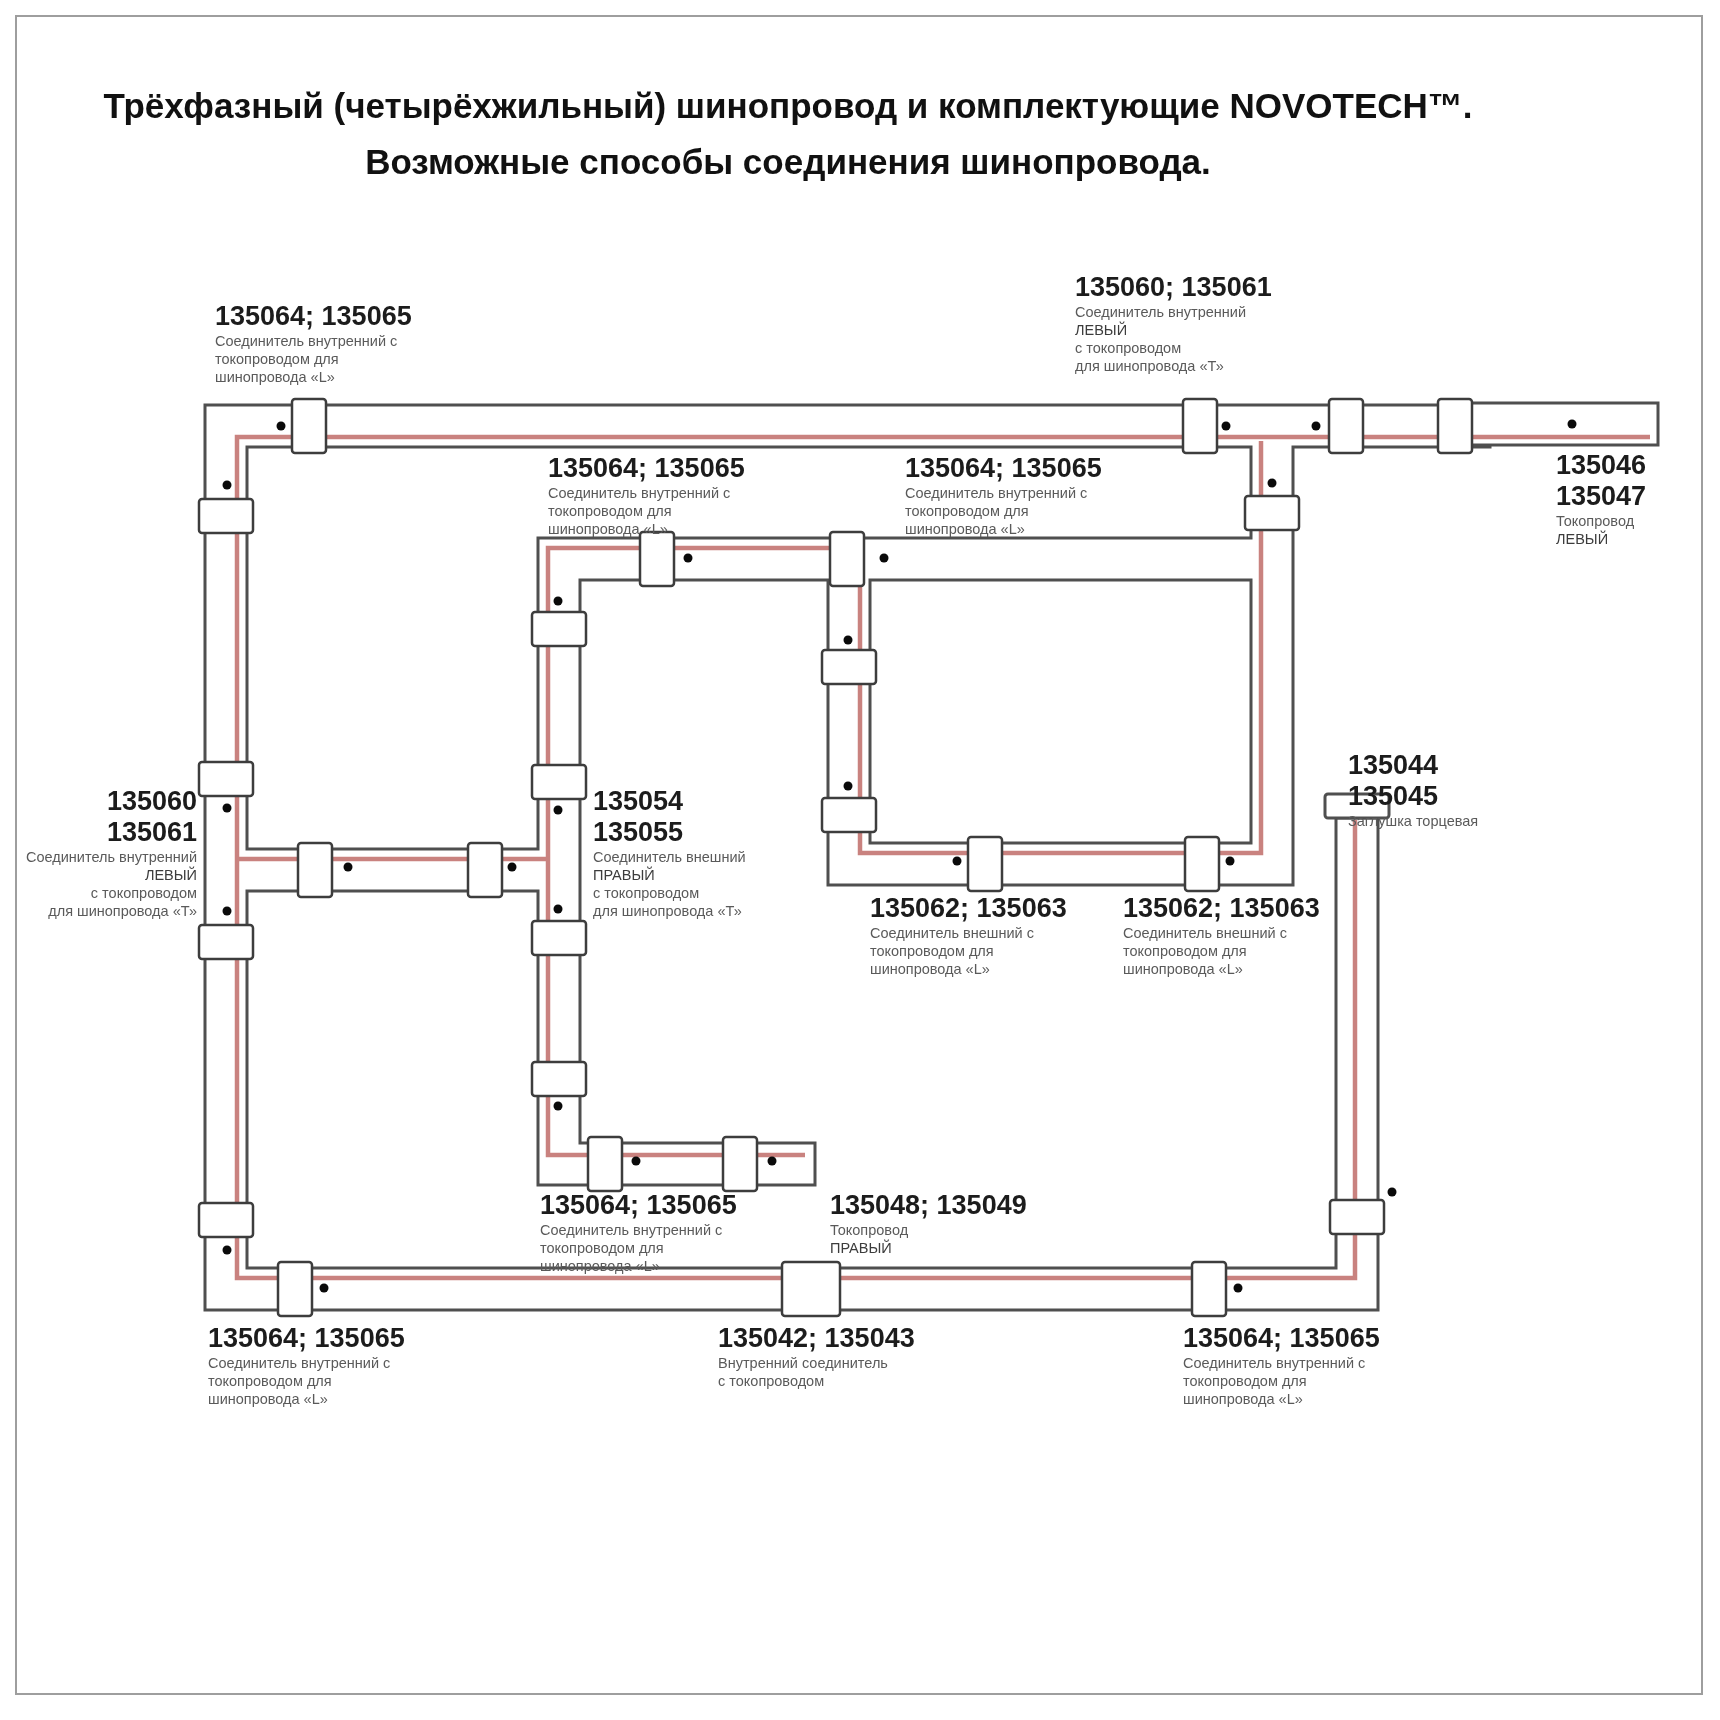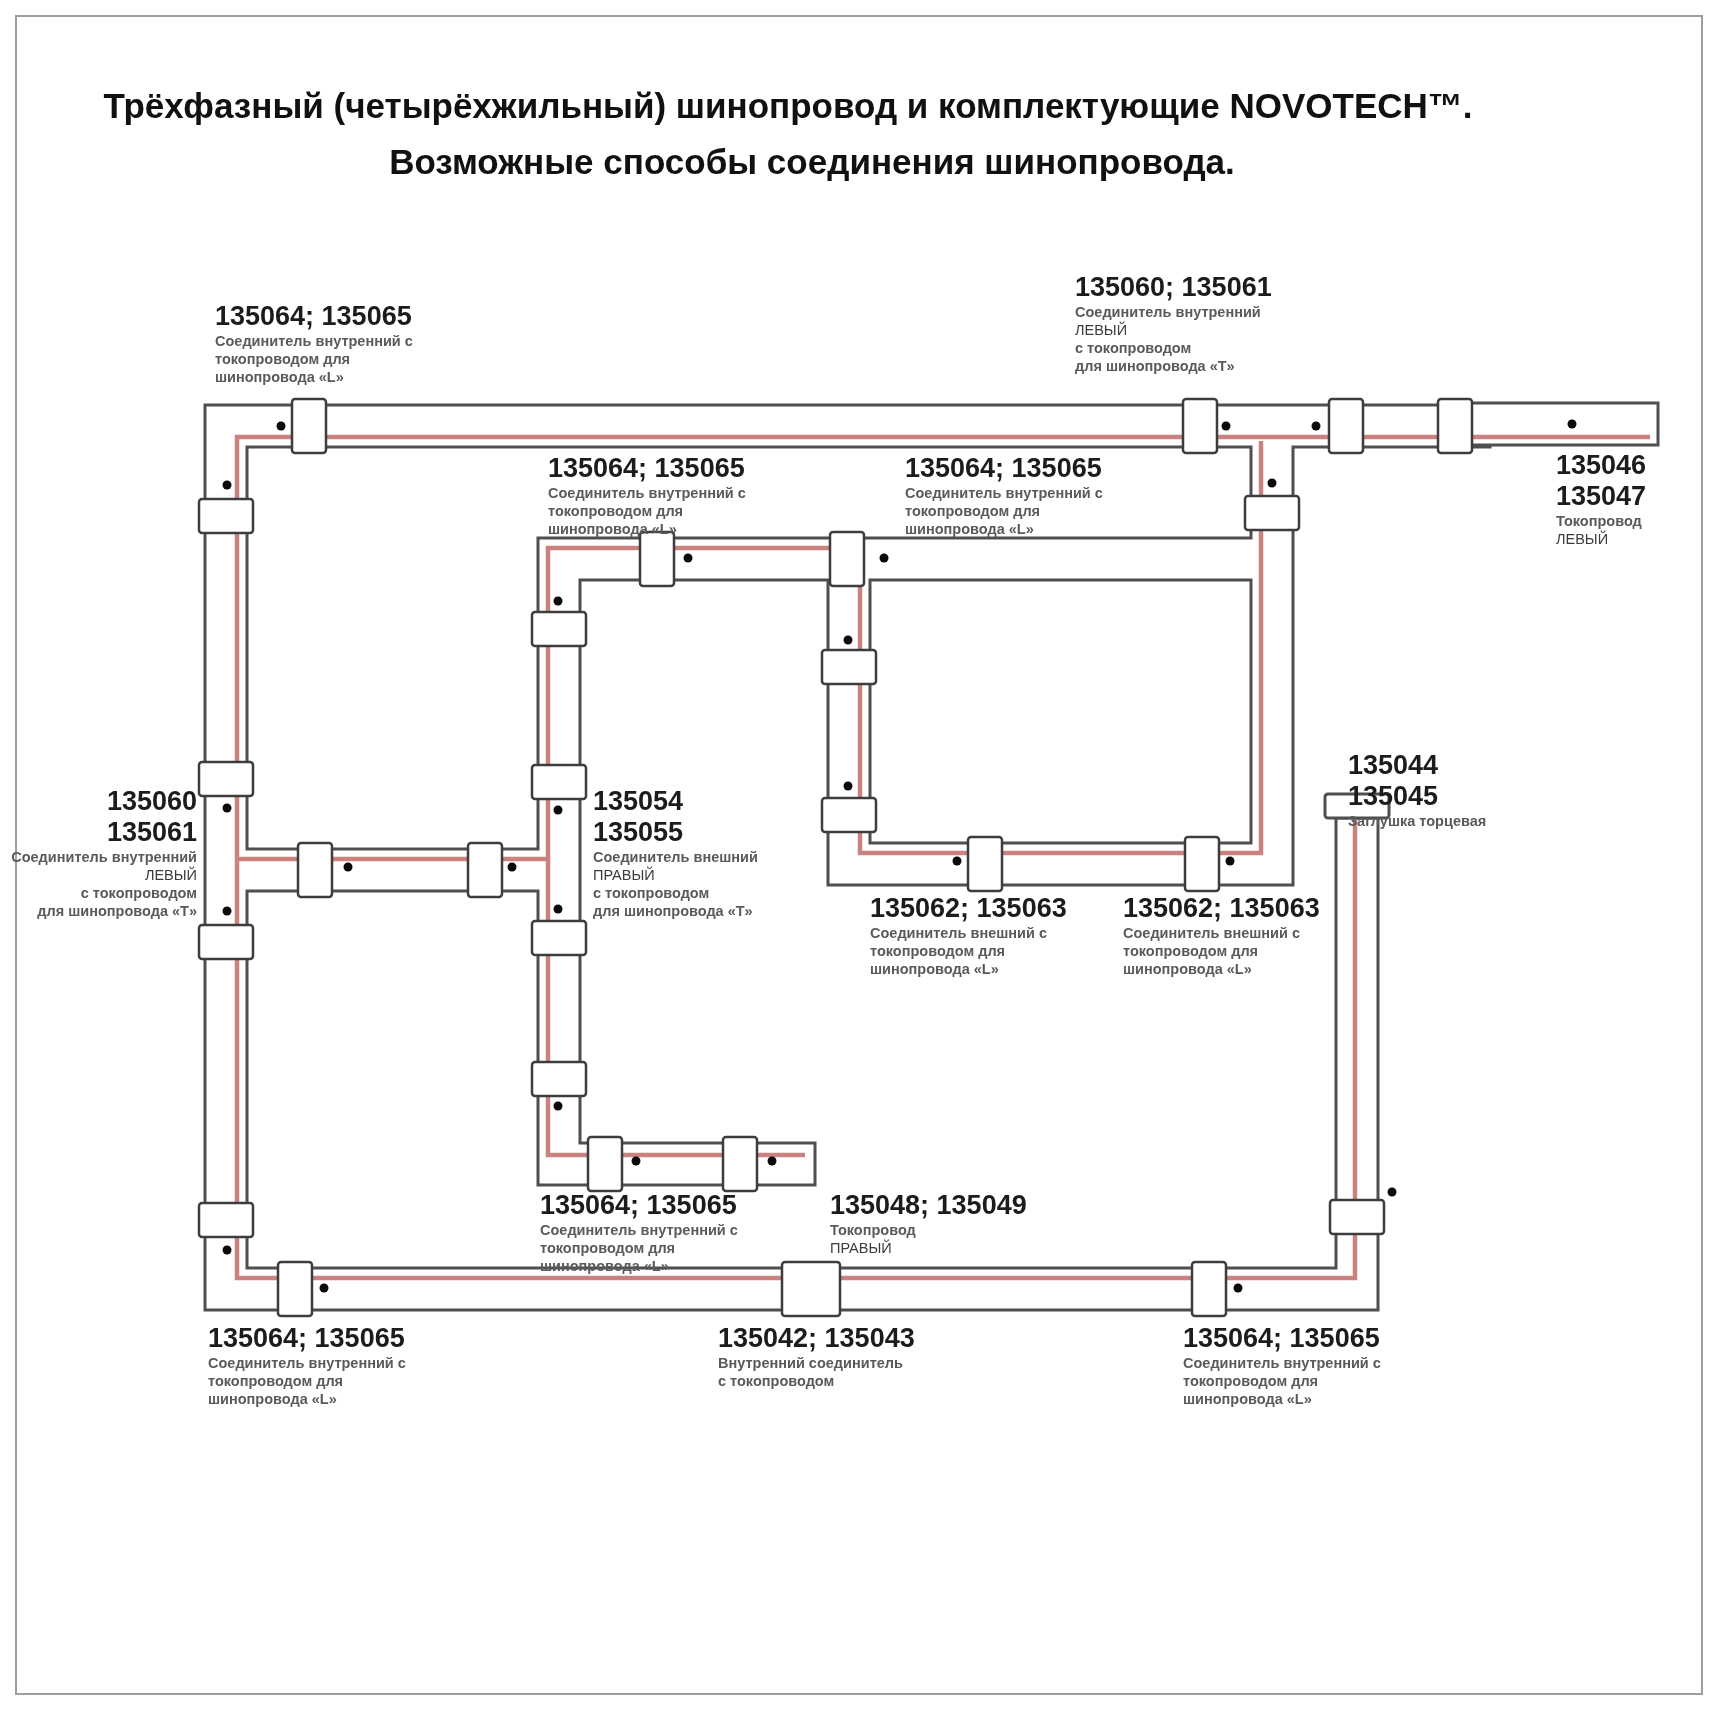--- a/index.html
+++ b/index.html
@@ -1,32 +1,32 @@
 <!DOCTYPE html>
 <html style="--background: #ffffff; --frame: #9e9e9e; --track-outline: #4f4f4f; --power-line: #c9827f; --connector-outline: #3d3d3d; --dot: #0a0a0a; --number-text: #1c1c1c; --subtitle-text: #5a5a5a;"><head>
 <meta charset="utf-8">
 <style>
   html,body{margin:0;padding:0;background:#fff;}
   body{width:1720px;height:1720px;overflow:hidden;font-family:"Liberation Sans", sans-serif;}
   #canvas{position:relative;width:1432px;height:1720px;background:var(--background,#fff);}
   #page-frame{position:absolute;left:15px;top:15px;width:1688px;height:1680px;border:2px solid var(--frame,#9e9e9e);box-sizing:border-box;}
   .title-line{position:absolute;left:0;width:1576px;text-align:center;font-weight:bold;color:#111;}
   #title-1{top:86px;font-size:35px;}
-  #title-2{top:142px;font-size:35px;padding-left:24px;}
+  #title-2{top:142px;font-size:35px;}
   #diagram-svg{position:absolute;left:0;top:0;}
   .track-path{fill:#ffffff;fill-rule:evenodd;stroke:var(--track-outline,#4f4f4f);stroke-width:3;}
   .piece{fill:#ffffff;stroke:var(--track-outline,#4f4f4f);stroke-width:3;}
   .power{fill:none;stroke:var(--power-line,#c9827f);stroke-width:4.5;}
   .cbox{fill:#ffffff;stroke:var(--connector-outline,#3d3d3d);stroke-width:2.5;}
   .dot{fill:var(--dot,#0a0a0a);}
   #labels-layer{position:absolute;left:0;top:0;width:1720px;height:1720px;}
   .part-label{position:absolute;white-space:nowrap;}
   .part-label.right{text-align:right;transform:translateX(-100%);}
   .part-label .num{font-weight:bold;font-size:27px;line-height:31px;color:var(--number-text,#1c1c1c);}
-  .part-label .sub{font-size:14.5px;line-height:18px;color:var(--subtitle-text,#5a5a5a);font-weight:bold;}
+  .part-label .sub{font-size:14.5px;line-height:18px;color:var(--subtitle-text,#5a5a5a);}
   .part-label .sub.bold{font-weight:normal;color:#3c3c3c;}
 </style>
 </head>
 <body>
 
 <div id="canvas">
   <div id="page-frame"></div>
 
   <div id="title-1" class="title-line">Трёхфазный (четырёхжильный) шинопровод и комплектующие NOVOTECH™.</div>
   <div id="title-2" class="title-line">Возможные способы соединения шинопровода.</div>

